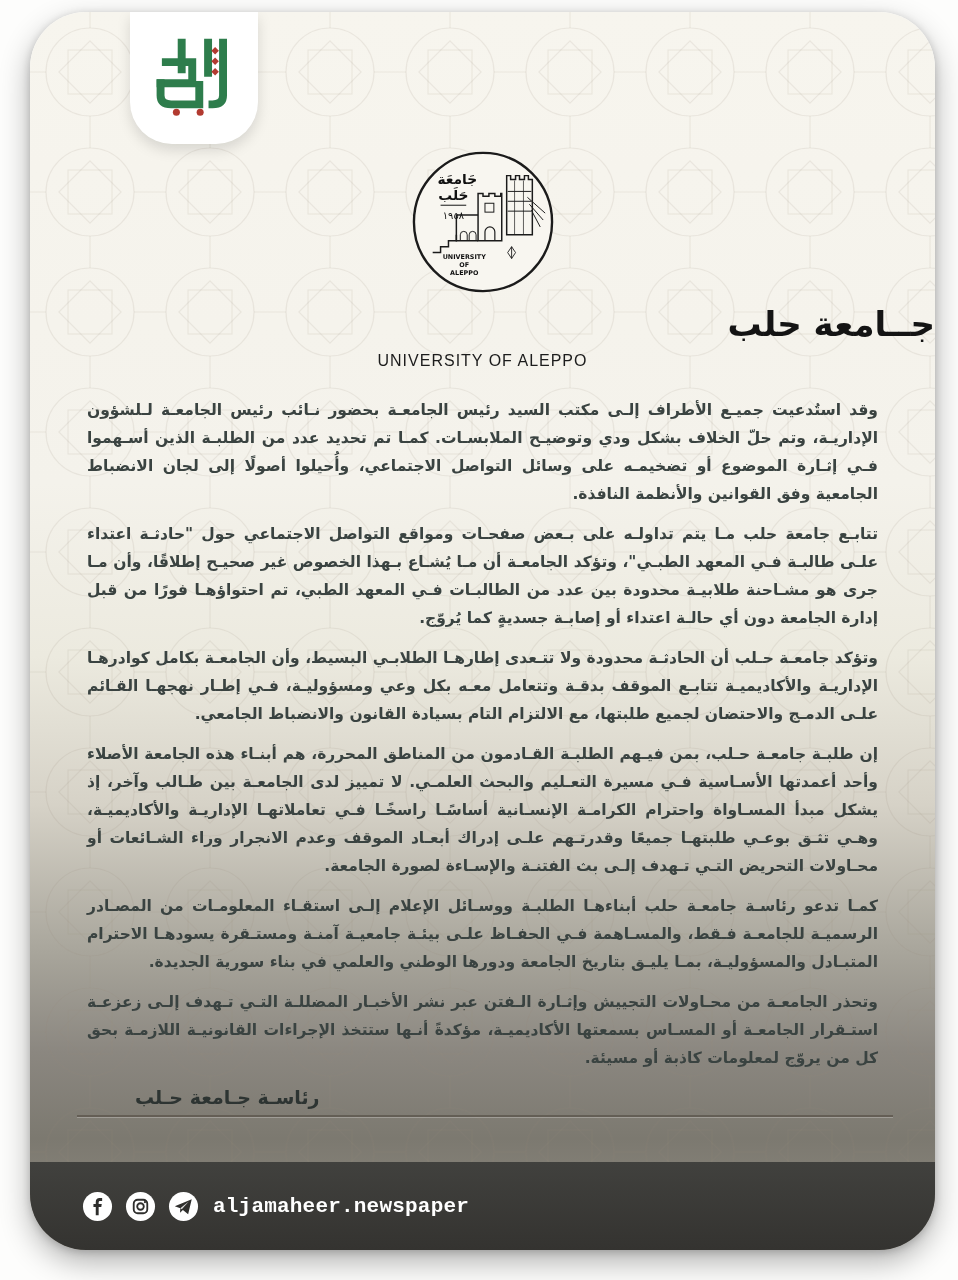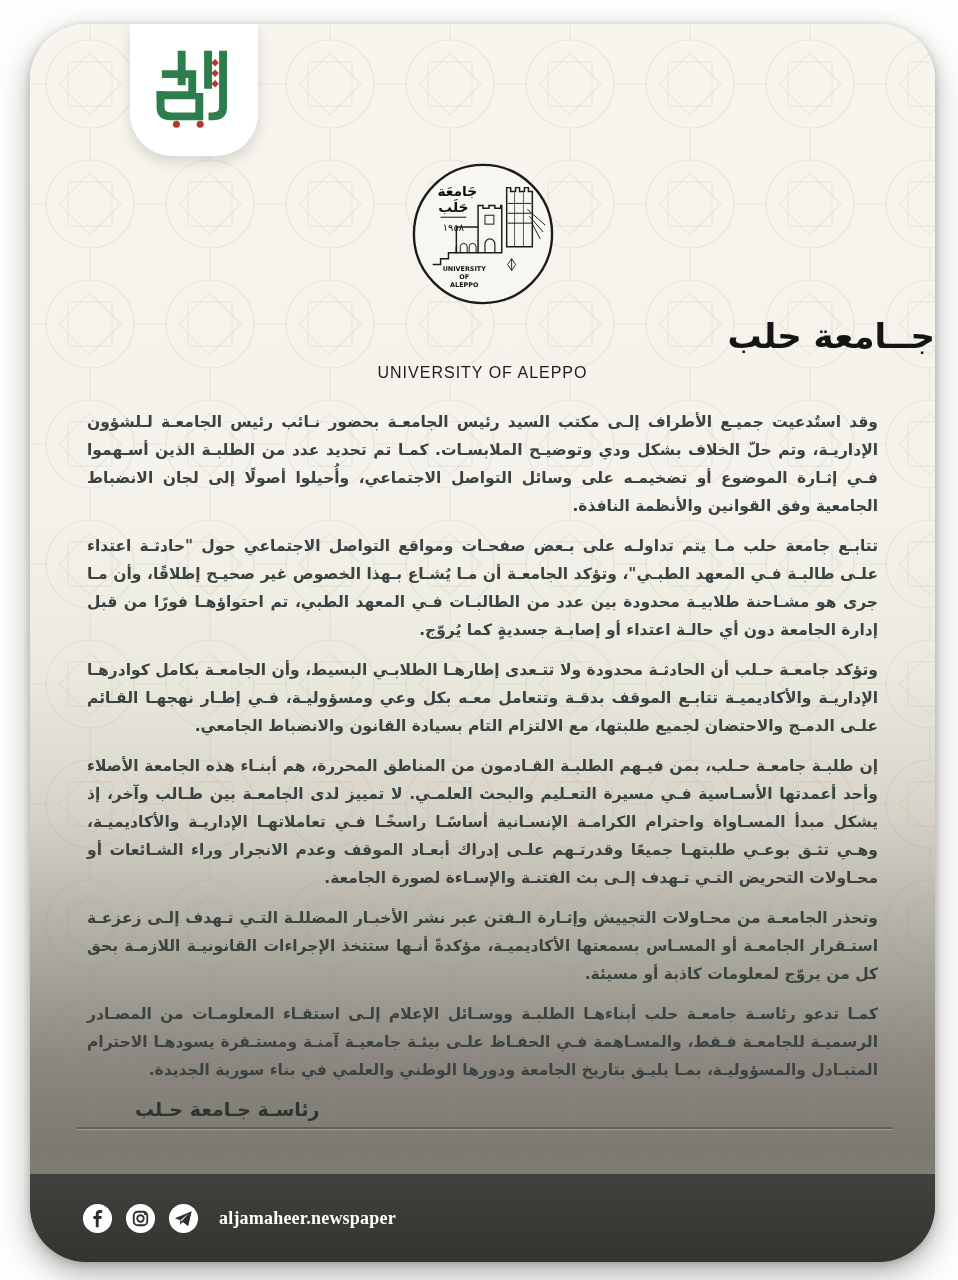--- a/index.html
+++ b/index.html
@@ -2,21 +2,21 @@
 <html lang="ar"><head>
 <meta charset="utf-8">
 <style>
   html,body{margin:0;padding:0;}
   body{
     width:958px;height:1280px;position:relative;overflow:hidden;
     background:#fdfdfc;
     font-family:"DejaVu Sans",sans-serif;
   }
   .card{
-    position:absolute;left:30px;top:24px;width:905px;height:1238px;
+    position:absolute;left:30px;top:12px;width:905px;height:1238px;
     border-radius:56px;overflow:hidden;
     background:linear-gradient(180deg,
       #f7f5ee 0%, #f4f2eb 38%, #eceadf 52%,
       #d6d2c7 64%, #a8a59b 76%, #8b8780 84%,
       #7c7970 91%, #8a867c 97%, #8a867c 100%);
     box-shadow:0 12px 30px rgba(0,0,0,.30), 0 2px 8px rgba(0,0,0,.18);
   }
   .pattern{position:absolute;inset:0;z-index:0;pointer-events:none;}
   
   .tab{
@@ -62,22 +62,22 @@
   }
   
   .footer{
     position:absolute;z-index:2;left:0;bottom:0;width:100%;height:88px;
     background:linear-gradient(180deg,#41413e 0%,#343330 100%);
     display:flex;align-items:center;gap:12px;
     padding-left:52px;box-sizing:border-box;
   }
   .sicon{width:31px;height:31px;cursor:pointer;}
   .handle{
-    color:#ffffff;font-size:18px;font-weight:bold;letter-spacing:.2px;
-    font-family:Liberation Serif, serif;margin-left:8px;
+    color:#ffffff;font-size:21px;font-weight:bold;letter-spacing:.2px;
+    font-family:Liberation Mono, monospace;margin-left:2px;
   }
   svg text{font-family:"DejaVu Sans",sans-serif;}
 </style>
 </head>
 <body>
 
 <div class="card">
 
   <svg class="pattern" width="905" height="1238">
     <defs>
@@ -145,22 +145,22 @@
   </div>
 
   <div class="uni-ar">جــامعة حلب</div>
   <div class="uni-en">UNIVERSITY OF ALEPPO</div>
 
   <div class="letter">
     <p>وقد استُدعيت جميـع الأطراف إلـى مكتب السيد رئيس الجامعـة بحضور نـائب رئيس الجامعـة لـلشؤون الإداريـة، وتم حلّ الخلاف بشكل ودي وتوضيـح الملابسـات. كمـا تم تحديد عدد من الطلبـة الذين أسـهموا فـي إثـارة الموضوع أو تضخيمـه على وسائل التواصل الاجتماعي، وأُحيلوا أصولًا إلى لجان الانضباط الجامعية وفق القوانين والأنظمة النافذة.</p>
     <p>تتابـع جامعة حلب مـا يتم تداولـه على بـعض صفحـات ومواقع التواصل الاجتماعي حول "حادثـة اعتداء علـى طالبـة فـي المعهد الطبـي"، وتؤكد الجامعـة أن مـا يُشـاع بـهذا الخصوص غير صحيـح إطلاقًا، وأن مـا جرى هو مشـاحنة طلابيـة محدودة بين عدد من الطالبـات فـي المعهد الطبي، تم احتواؤهـا فورًا من قبل إدارة الجامعة دون أي حالـة اعتداء أو إصابـة جسديةٍ كما يُروّج.</p>
     <p>وتؤكد جامعـة حـلب أن الحادثـة محدودة ولا تتـعدى إطارهـا الطلابـي البسيط، وأن الجامعـة بكامل كوادرهـا الإداريـة والأكاديميـة تتابـع الموقف بدقـة وتتعامل معـه بكل وعي ومسؤوليـة، فـي إطـار نهجهـا القـائم علـى الدمـج والاحتضان لجميع طلبتها، مع الالتزام التام بسيادة القانون والانضباط الجامعي.</p>
     <p>إن طلبـة جامعـة حـلب، بمن فيـهم الطلبـة القـادمون من المناطق المحررة، هم أبنـاء هذه الجامعة الأصلاء وأحد أعمدتها الأسـاسية فـي مسيرة التعـليم والبحث العلمـي. لا تمييز لدى الجامعـة بين طـالب وآخر، إذ يشكل مبدأ المسـاواة واحترام الكرامـة الإنسـانية أساسًـا راسخًـا فـي تعاملاتهـا الإداريـة والأكاديميـة، وهـي تثـق بوعـي طلبتهـا جميعًا وقدرتـهم علـى إدراك أبعـاد الموقف وعدم الانجرار وراء الشـائعات أو محـاولات التحريض التـي تـهدف إلـى بث الفتنـة والإسـاءة لصورة الجامعة.</p>
+    <p>كمـا تدعو رئاسـة جامعـة حلب أبناءهـا الطلبـة ووسـائل الإعلام إلـى استقـاء المعلومـات من المصـادر الرسميـة للجامعـة فـقط، والمسـاهمة فـي الحفـاظ علـى بيئـة جامعيـة آمنـة ومستـقرة يسودهـا الاحترام المتبـادل والمسؤوليـة، بمـا يليـق بتاريخ الجامعة ودورها الوطني والعلمي في بناء سورية الجديدة.</p>
     <p>وتحذر الجامعـة من محـاولات التجييش وإثـارة الـفتن عبر نشر الأخبـار المضللـة التـي تـهدف إلـى زعزعـة استـقرار الجامعـة أو المسـاس بسمعتها الأكاديميـة، مؤكدةً أنـها ستتخذ الإجراءات القانونيـة اللازمـة بحق كل من يروّج لمعلومات كاذبة أو مسيئة.</p>
-    <p>كمـا تدعو رئاسـة جامعـة حلب أبناءهـا الطلبـة ووسـائل الإعلام إلـى استقـاء المعلومـات من المصـادر الرسميـة للجامعـة فـقط، والمسـاهمة فـي الحفـاظ علـى بيئـة جامعيـة آمنـة ومستـقرة يسودهـا الاحترام المتبـادل والمسؤوليـة، بمـا يليـق بتاريخ الجامعة ودورها الوطني والعلمي في بناء سورية الجديدة.</p>
   </div>
 
   <div class="signature">رئاسـة جـامعة حـلب</div>
 
   <div class="sep"></div>
 
 
   <div class="footer">
     <svg class="sicon" viewBox="0 0 32 32">
       <circle cx="16" cy="16" r="15" fill="#ffffff"></circle>

